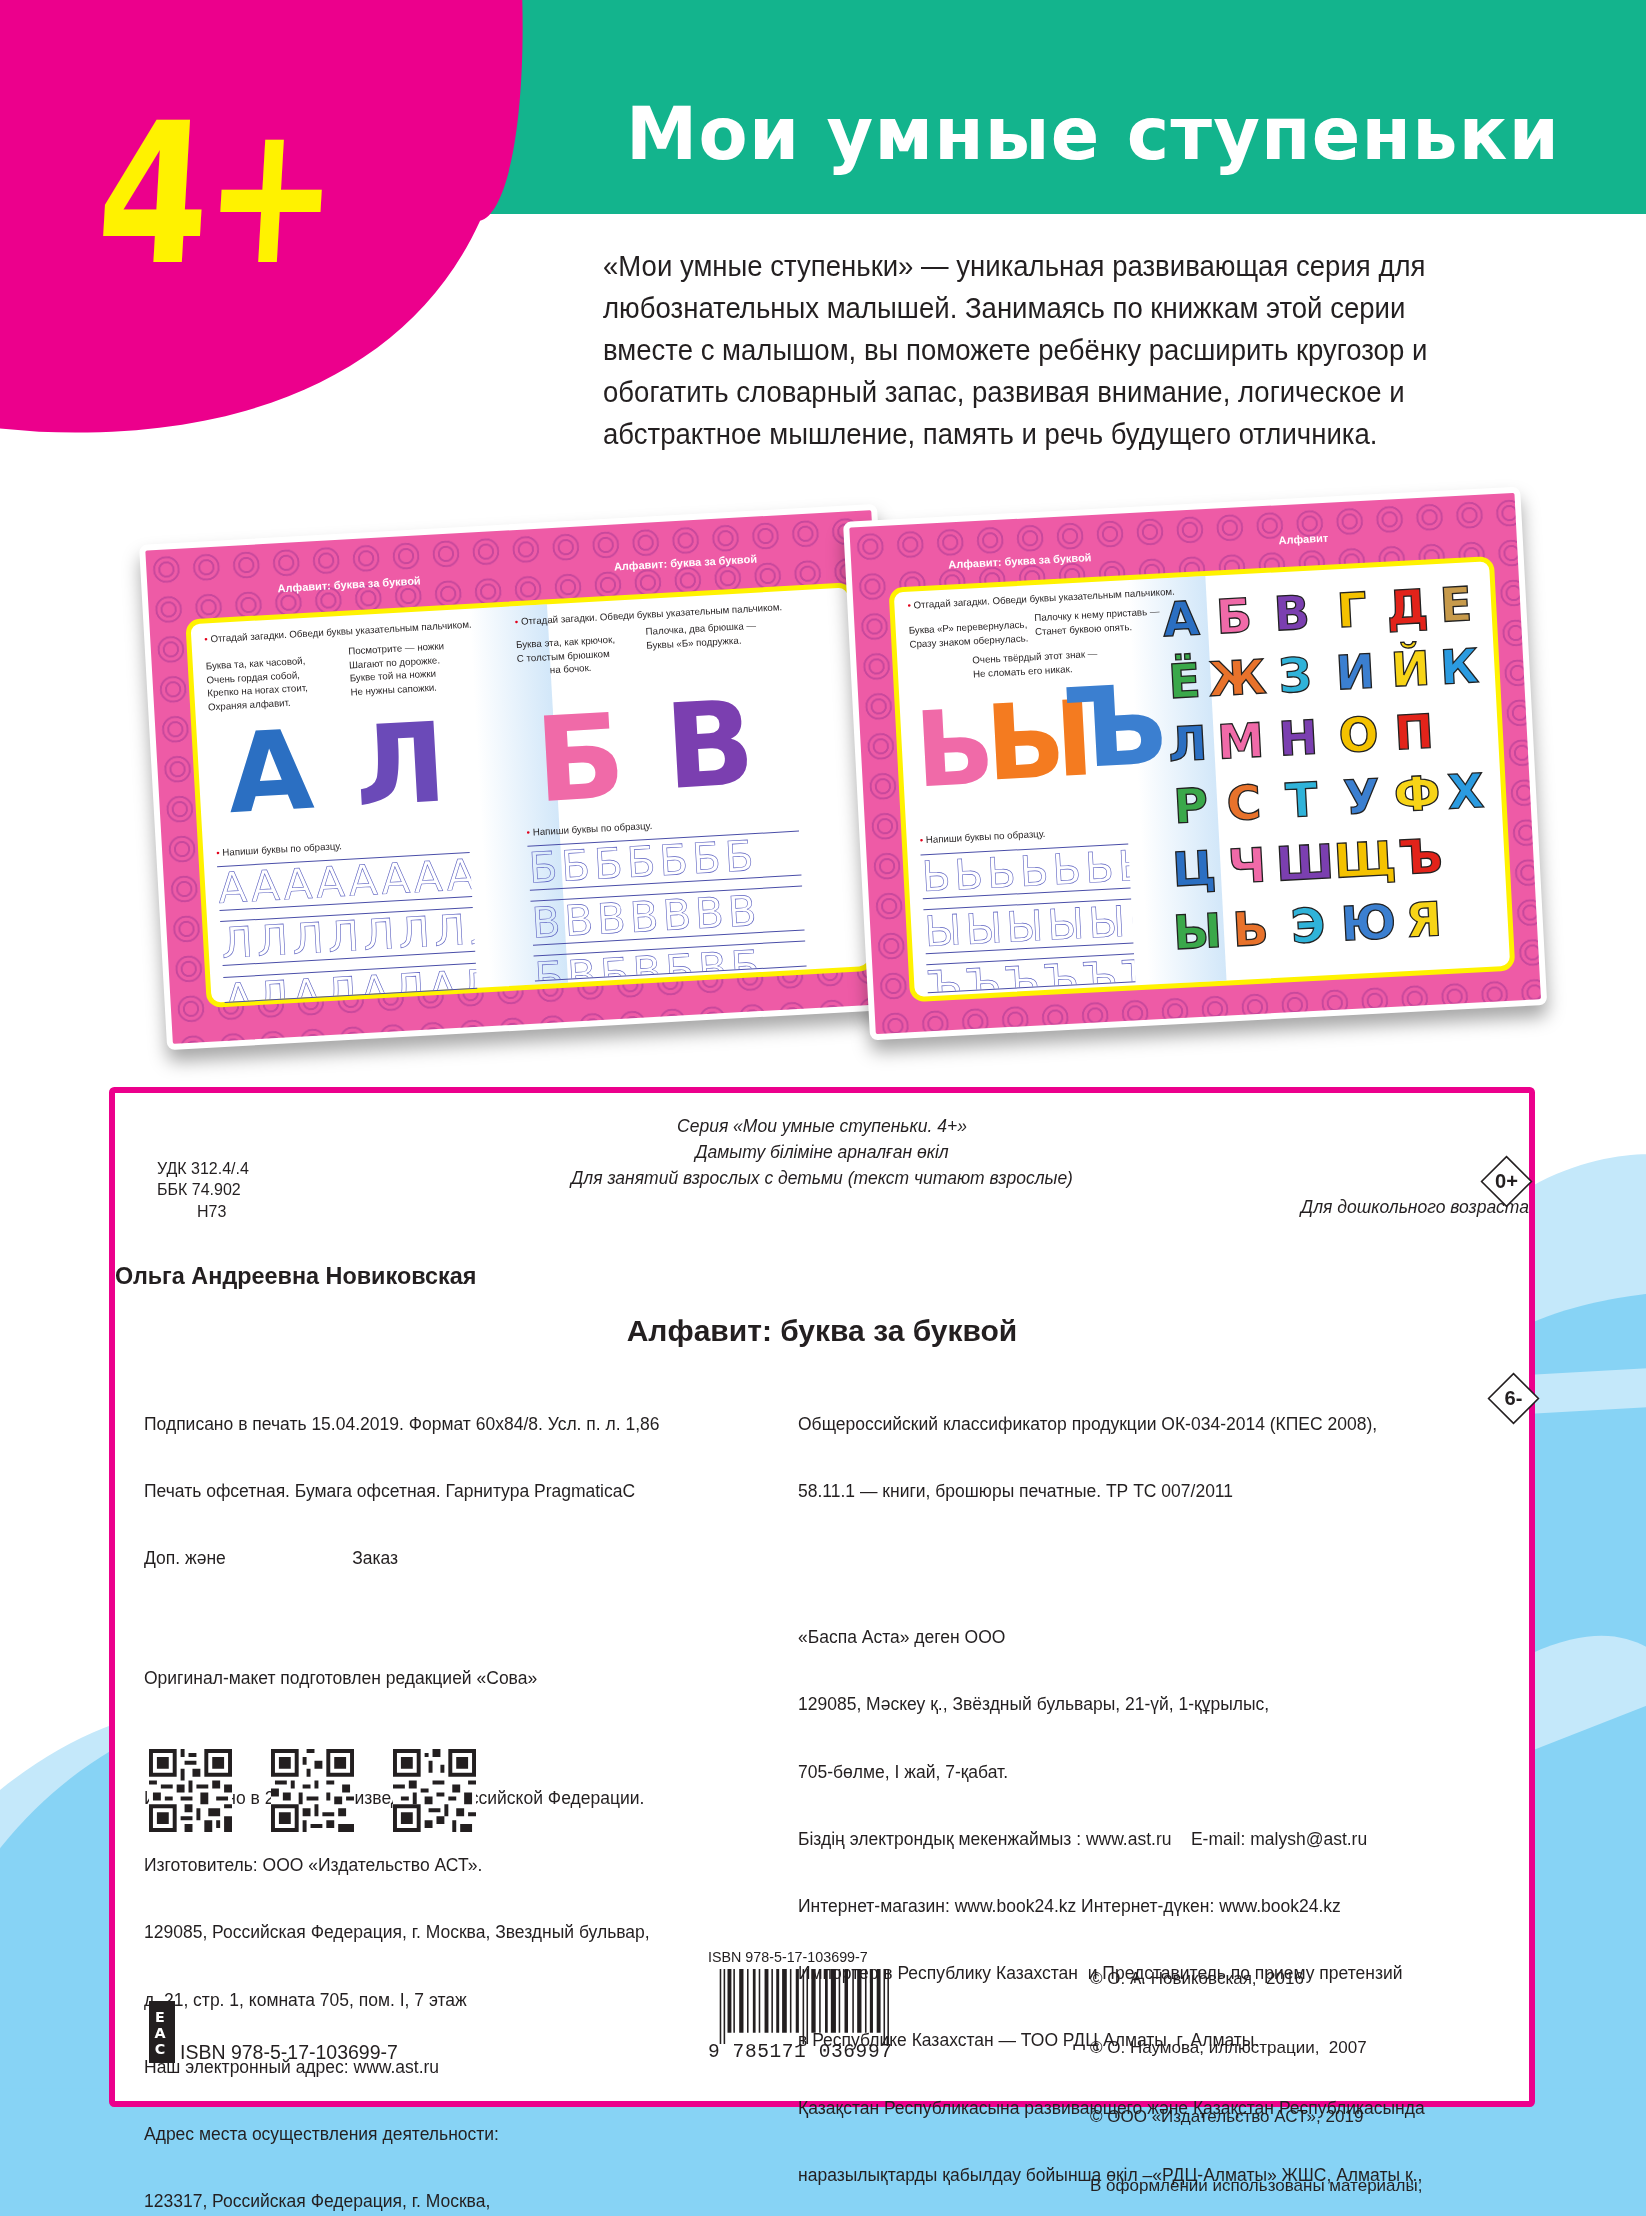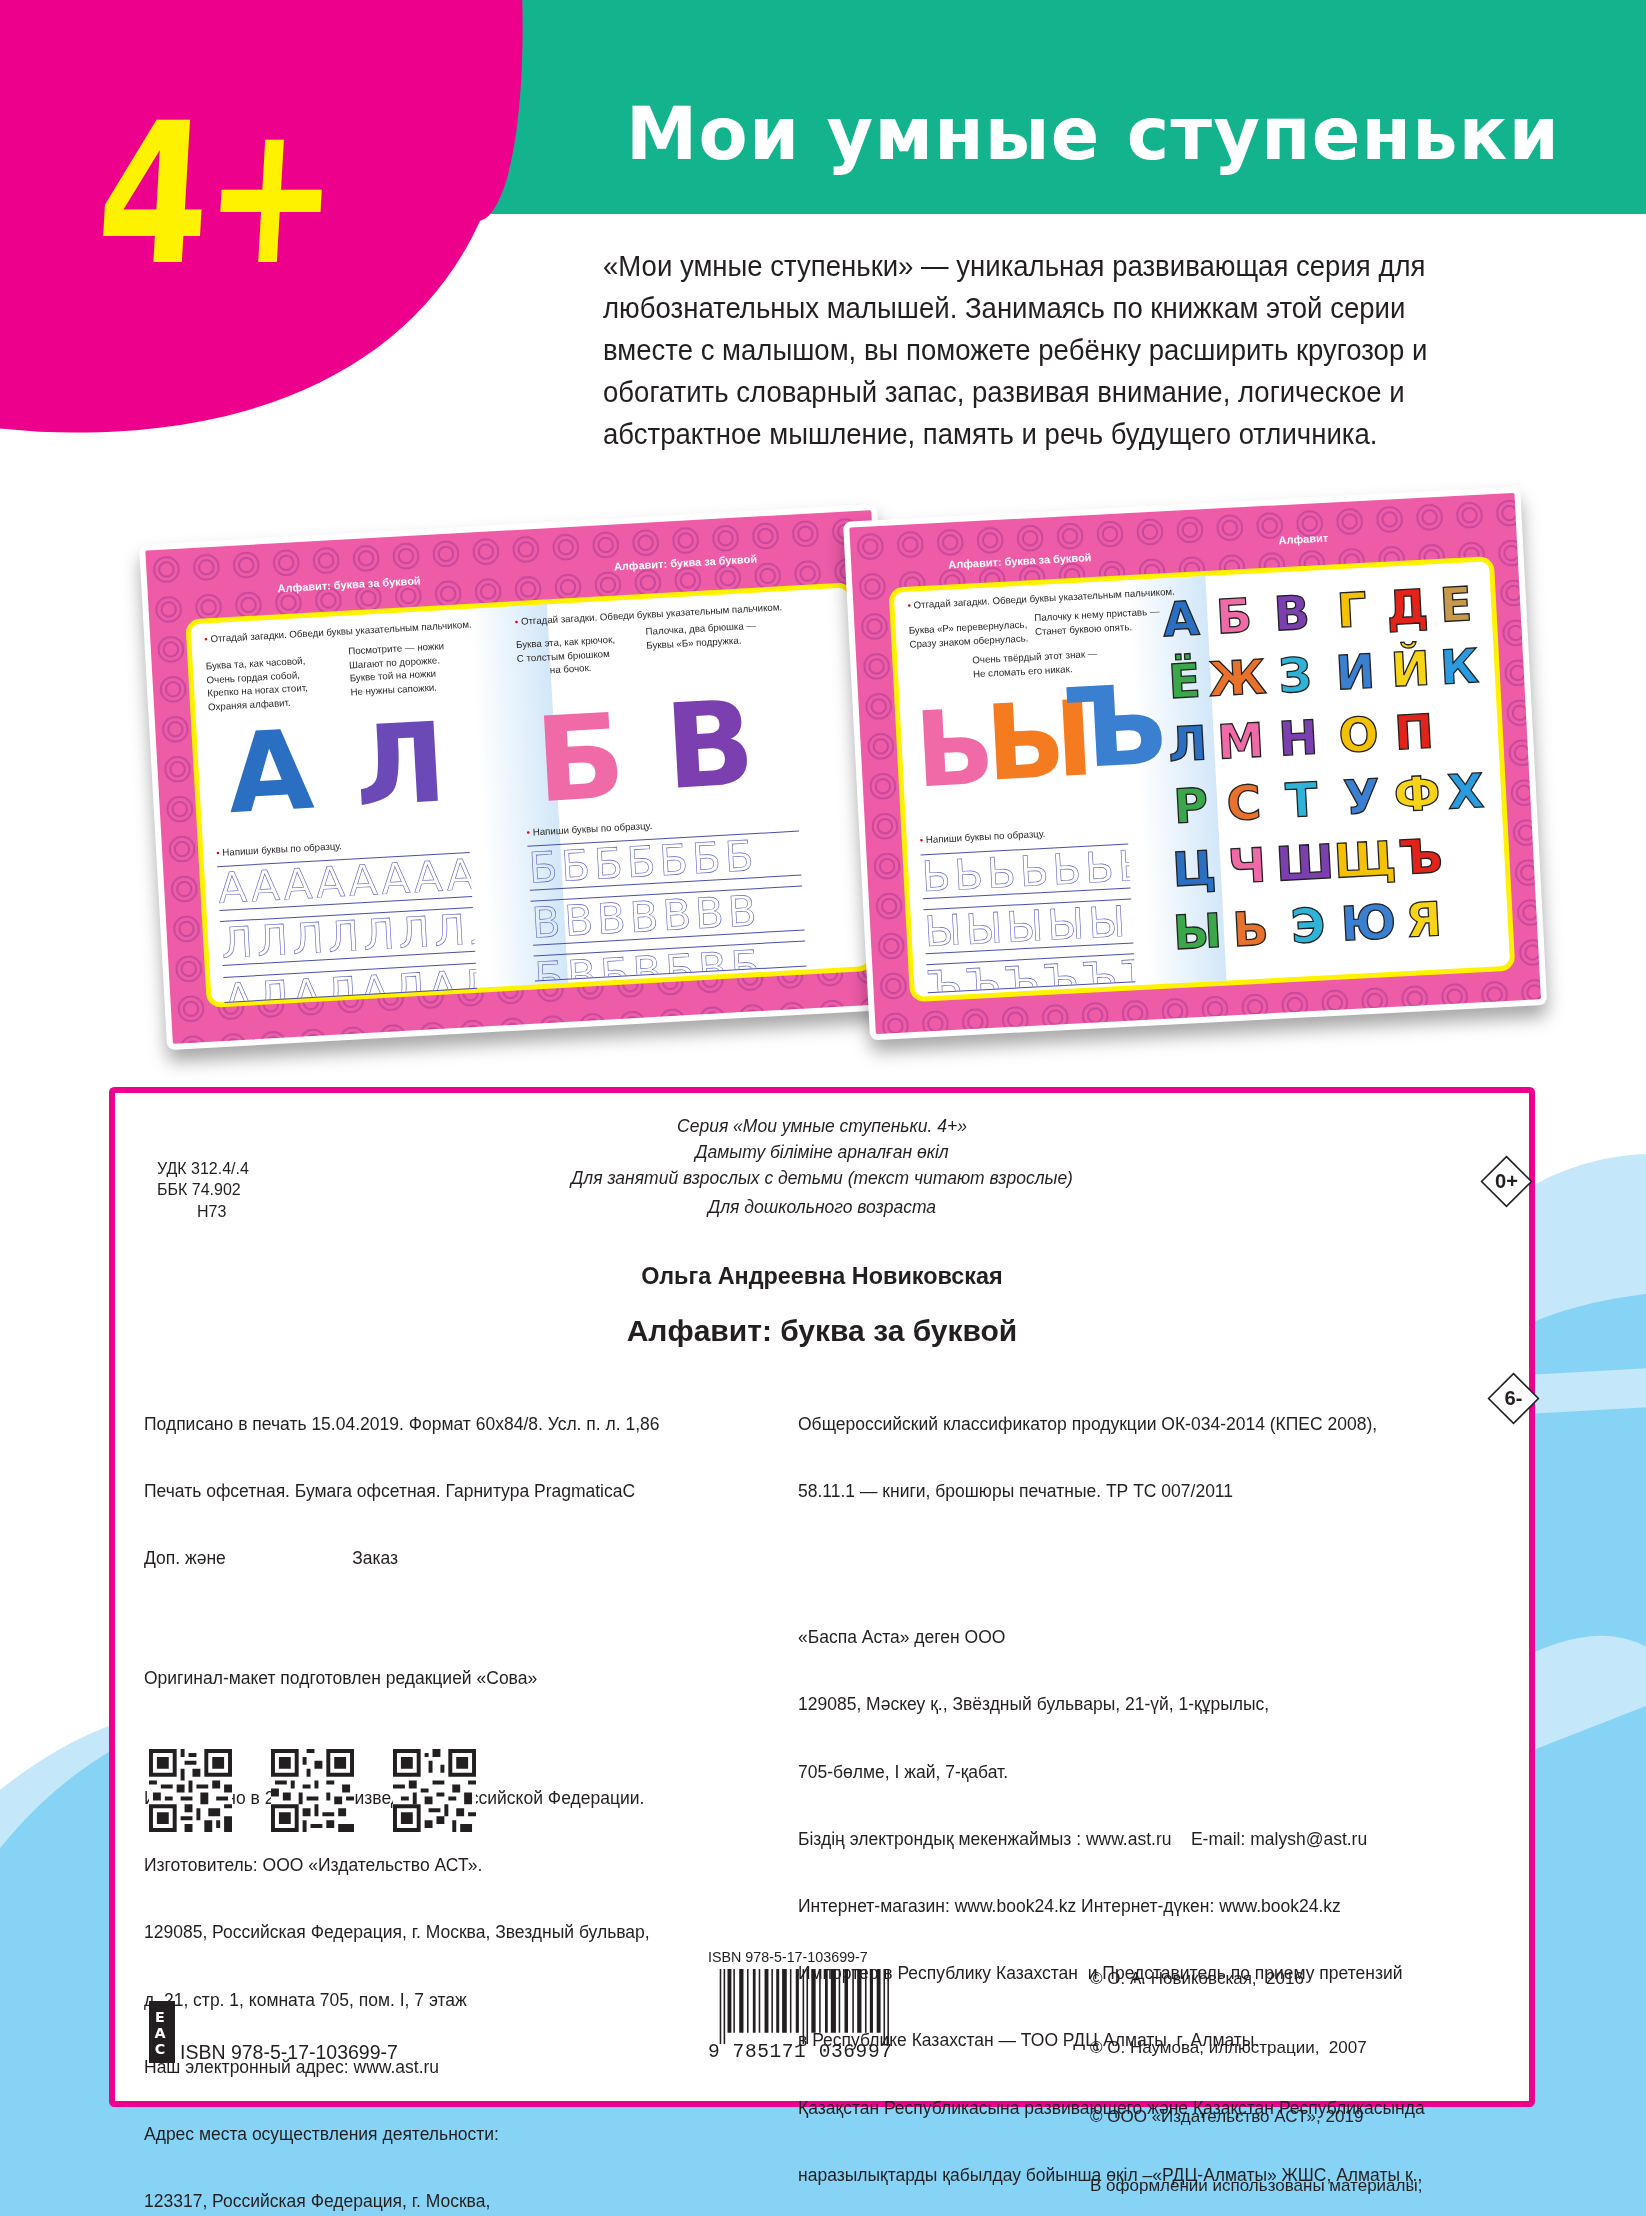--- a/index.html
+++ b/index.html
@@ -49,21 +49,21 @@
   .trace-row { position: absolute; height: 45px; border-top: 1.3px solid #4a4ea8; border-bottom: 1.3px solid #4a4ea8; font-family: "DejaVu Sans", sans-serif; font-size: 42px; line-height: 43px; color: #2c2f95; letter-spacing: 3.9px; white-space: nowrap; overflow: hidden; }
   .trace-row .dash { color: transparent; -webkit-text-stroke: 0.6px #5a5fc0; }
   .alphabet-grid { position: absolute; left: 5.2px; top: 5.2px; width: 324px; display: grid; grid-template-columns: repeat(6, 1fr); row-gap: 2.6px; }
   .alphabet-grid span { font-family: "DejaVu Sans", sans-serif; font-weight: bold; font-size: 47px; line-height: 60px; text-align: center; -webkit-text-stroke: 1.3px #222; }
 
   
   .imprint { position: absolute; left: 109px; top: 1087px; width: 1426px; height: 1020px; background: #fff; border: 6.5px solid #ec008c; border-radius: 5.2px; }
   .udk { position: absolute; left: 42px; top: 65px; font-size: 16px; line-height: 21.4px; text-align: left; }
   .udk div:last-child { padding-left: 40px; }
   .series-block { position: absolute; left: 0; top: 19.5px; width: 100%; text-align: center; font-style: italic; font-size: 17.5px; line-height: 26px; }
-  .author { position: absolute; left: 0; top: 170px; width: 100%; text-align: center; font-weight: bold; font-size: 23.4px; }
+  .author { position: absolute; left: 0; top: 170px; width: 100%; font-weight: bold; font-size: 23.4px; }
   .book-title { position: absolute; left: 0; top: 221px; width: 100%; text-align: center; font-weight: bold; font-size: 30px; }
   .age-badge { position: absolute; width: 53px; height: 53px; }
   .age-badge svg { width: 100%; height: 100%; }
   .col { position: absolute; font-size: 17.5px; line-height: 22.4px; white-space: pre; }
   .col-left { left: 29px; top: 275px; }
   .col-right { left: 683px; top: 275px; }
   .gap { height: 7.8px; }
   .qr-row { position: absolute; left: 34px; top: 656px; display: flex; gap: 39px; }
   .qr { width: 83px; height: 83px; }
   .social { position: absolute; left: 34px; top: 752px; font-size: 17.5px; line-height: 22px; }
@@ -205,21 +205,21 @@
 <div class="imprint">
   <div class="udk">
     <div>УДК 312.4/.4</div>
     <div>ББК 74.902</div>
     <div>Н73</div>
   </div>
   <div class="series-block">
     <div>Серия  «Мои умные ступеньки. 4+»</div>
     <div>Дамыту біліміне арналған өкіл</div>
     <div>Для  занятий  взрослых  с  детьми  (текст  читают  взрослые)</div>
-    <div style="margin-top:3.9px;">Для  дошкольного  возраста</div>
+    <div style="margin-top:3.9px;text-align:right;">Для  дошкольного  возраста</div>
   </div>
   <div class="age-badge" style="left:1365px; top:62px;">
     <svg viewBox="0 0 100 100">
         <polygon points="50,3 97,50 50,97 3,50" fill="#fff" stroke="#231f20" stroke-width="3"></polygon>
         <text x="50" y="63" text-anchor="middle" font-family="Liberation Sans, sans-serif" font-weight="bold" font-size="38" fill="#231f20">0+</text>
       </svg>
   </div>
   <div class="author">Ольга Андреевна Новиковская</div>
   <div class="book-title">Алфавит: буква за буквой</div>
   <div class="age-badge" style="left:1372px; top:279px;">

